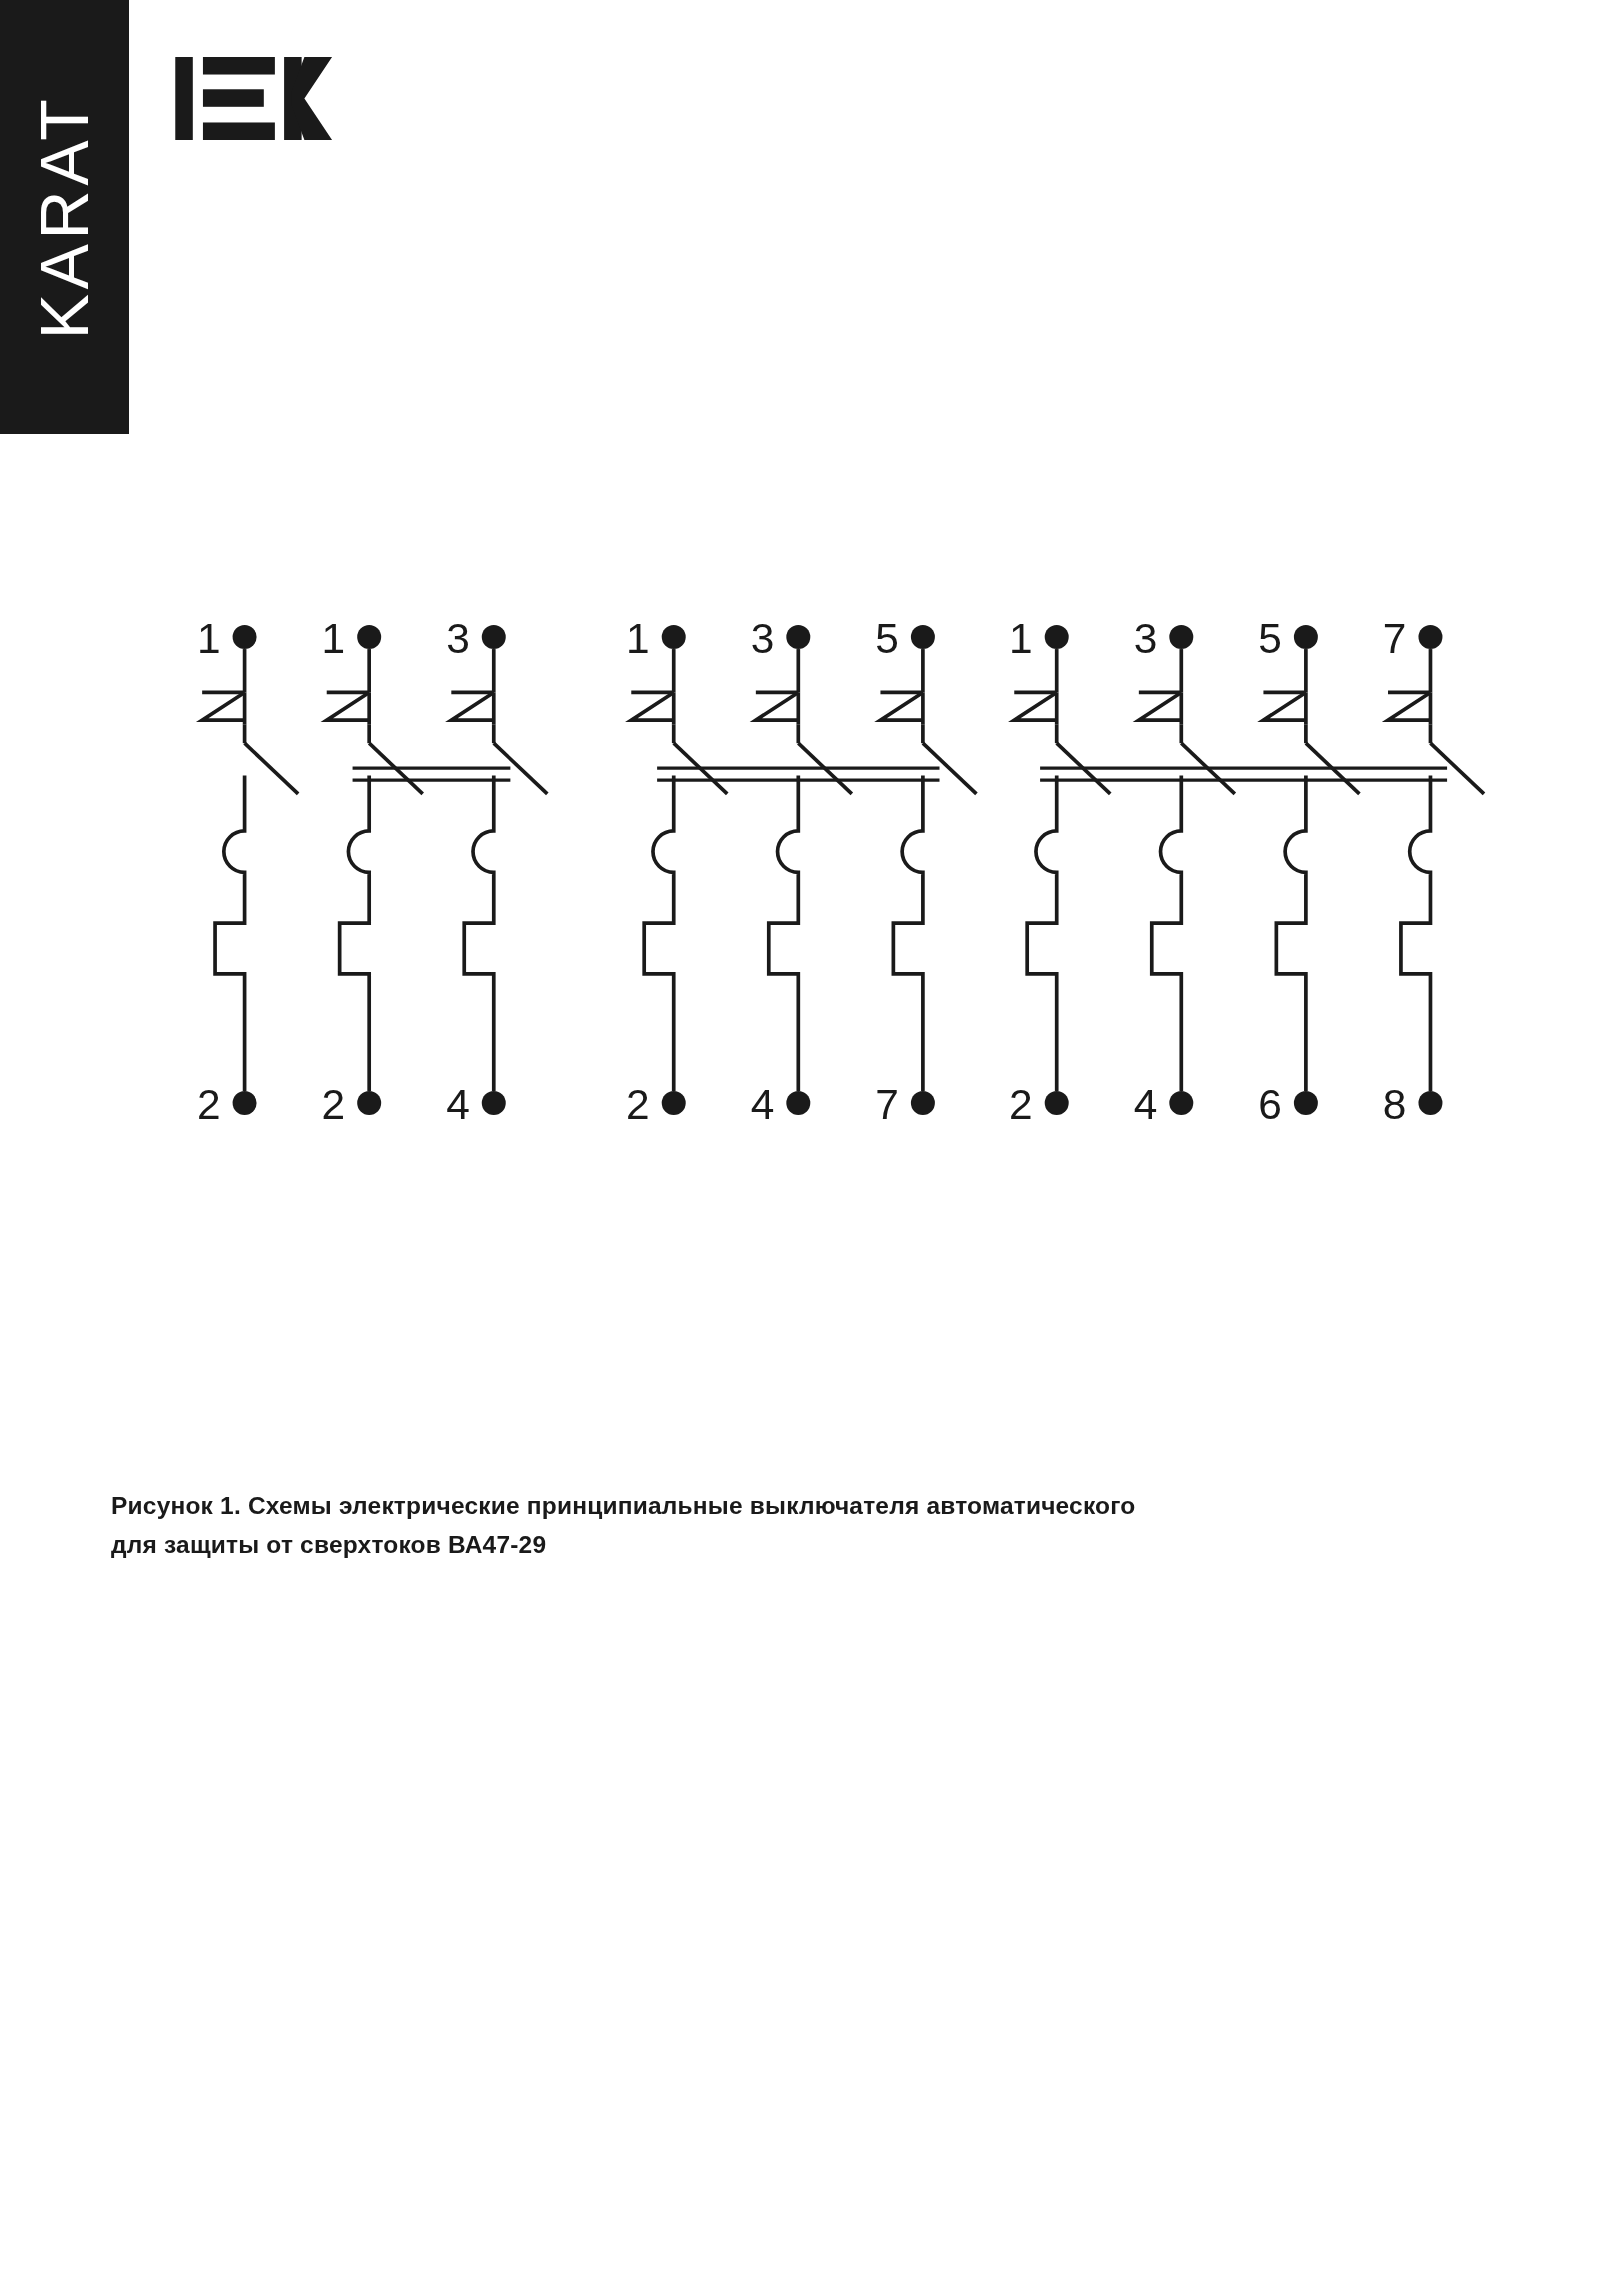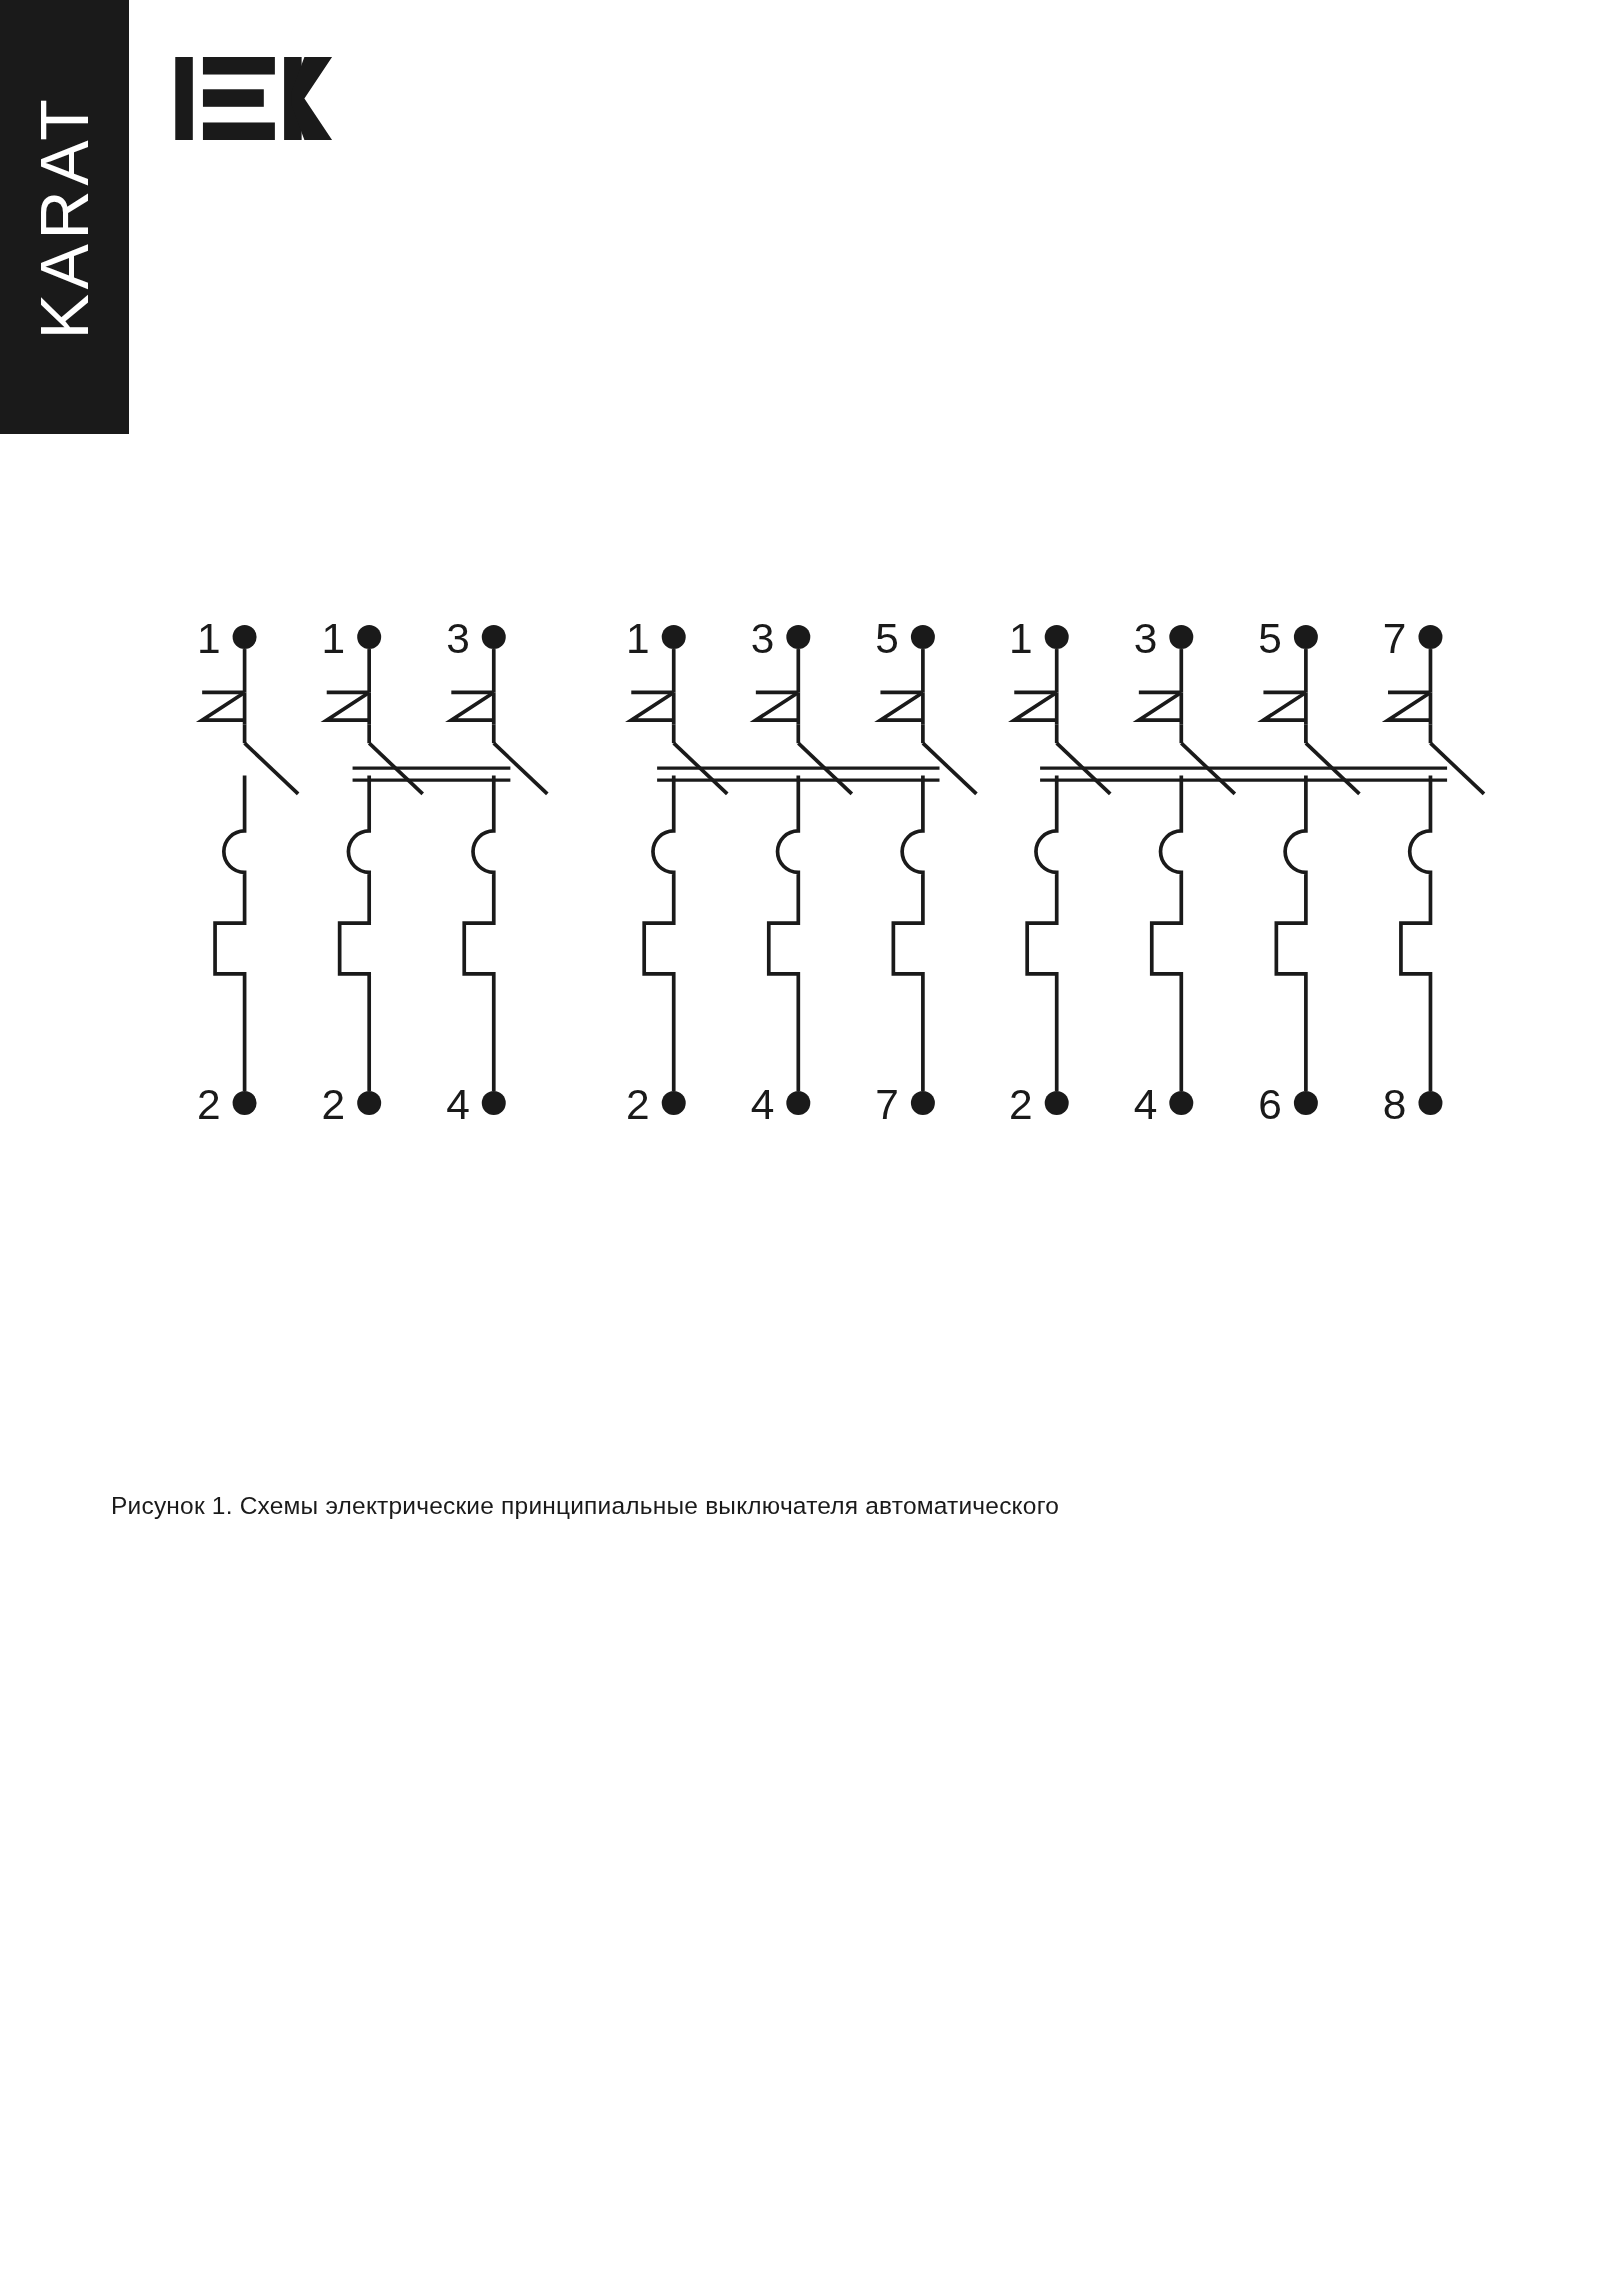--- a/index.html
+++ b/index.html
@@ -64,20 +64,21 @@
   .caption {
     position: absolute;
     left: 111px;
     top: 1486px;
     width: 1200px;
     font-size: 24.5px;
     line-height: 39px;
     color: #1a1a1a;
     font-family: "Liberation Sans", sans-serif;
     letter-spacing: 0.2px;
+    font-weight: bold;
   }
   .caption .line {
     display: block;
     white-space: pre;
   }
 </style>
 </head>
 <body>
 
 <div class="page">
@@ -226,16 +227,17 @@
         <line x1="1550" y1="185" x2="1550" y2="205" stroke="#1a1a1a" stroke-width="4" stroke-linecap="butt"></line>
         <line x1="1550" y1="205" x2="1608" y2="260" stroke="#1a1a1a" stroke-width="4" stroke-linecap="butt"></line>
         <path d="M 1550 240 L 1550 300 A 22 22 0 1 0 1550 345 L 1550 400 L 1518 400 L 1518 455 L 1550 455 L 1550 582" fill="none" stroke="#1a1a1a" stroke-width="4"></path>
         <circle cx="1550" cy="595" r="13" fill="#1a1a1a"></circle>
         <text x="1524" y="612" fill="#1a1a1a" font-size="46" font-family="&quot;Liberation Sans&quot;, sans-serif" text-anchor="end">8</text>
       </svg>
   </div>
 
   <div class="caption">
     <span class="line">Рисунок 1. Схемы электрические принципиальные выключателя автоматического</span>
+    <span class="line">для защиты от сверхтоков ВА47-29</span>
   </div>
 
 </div>
 
 
 </body></html>

